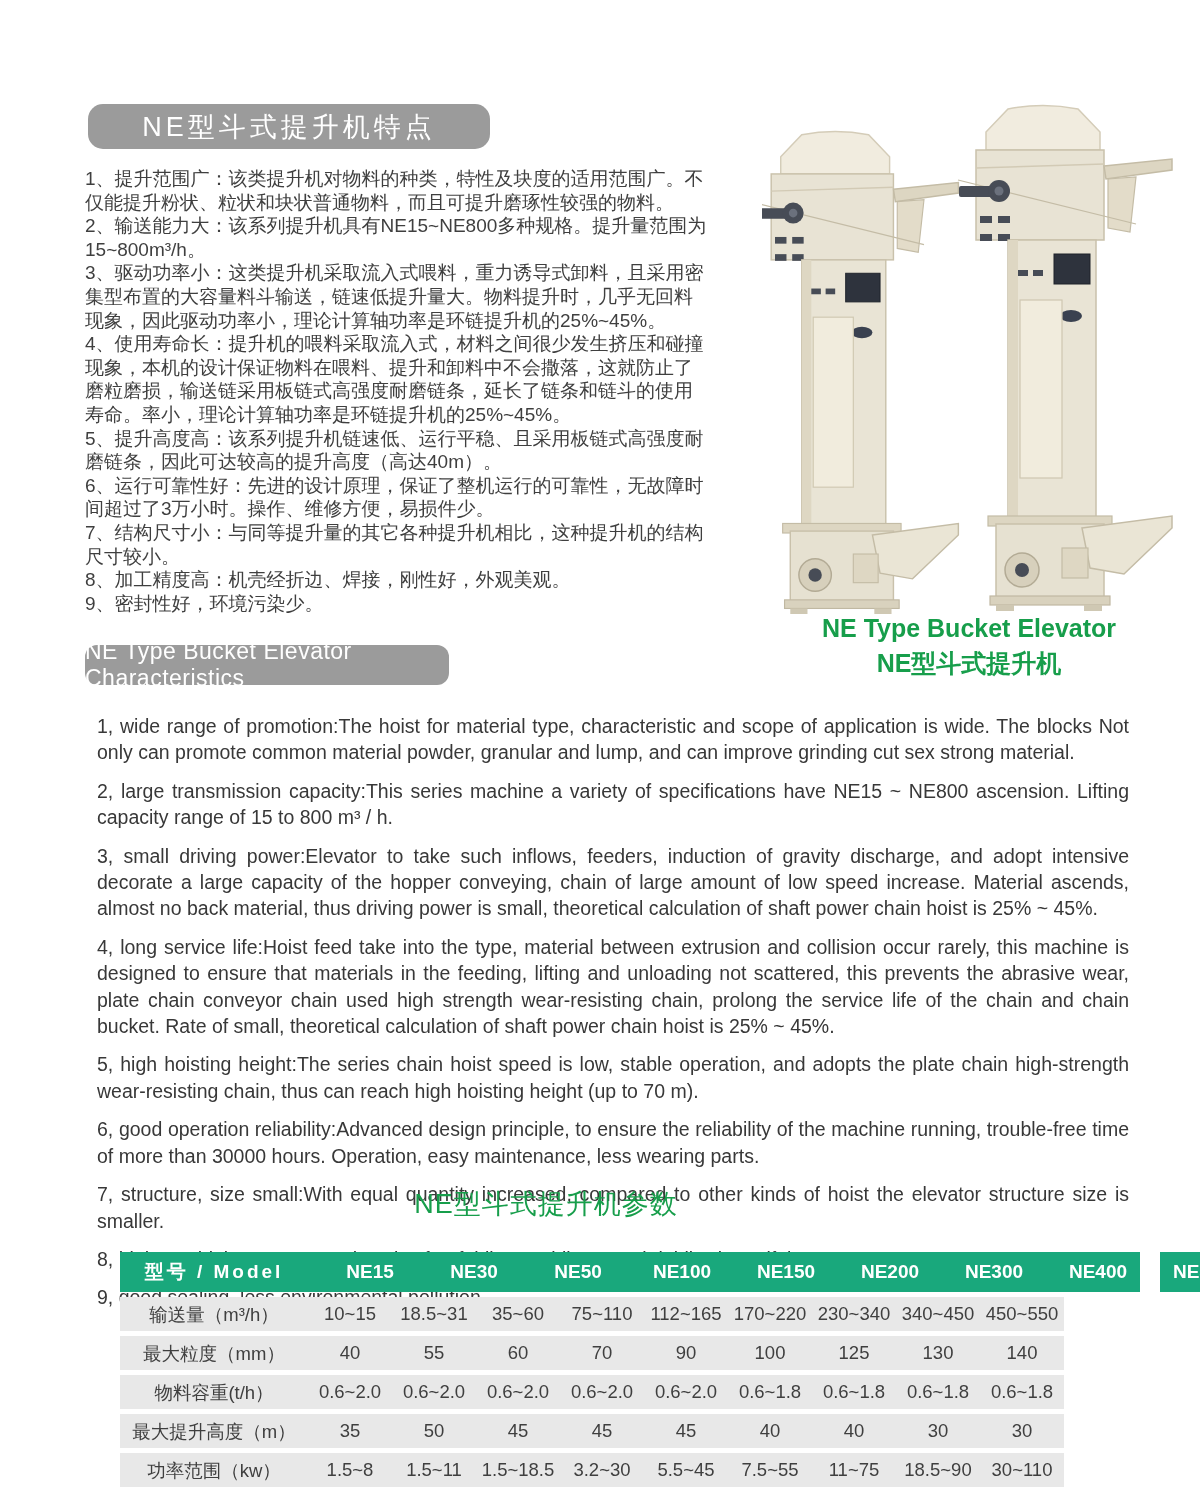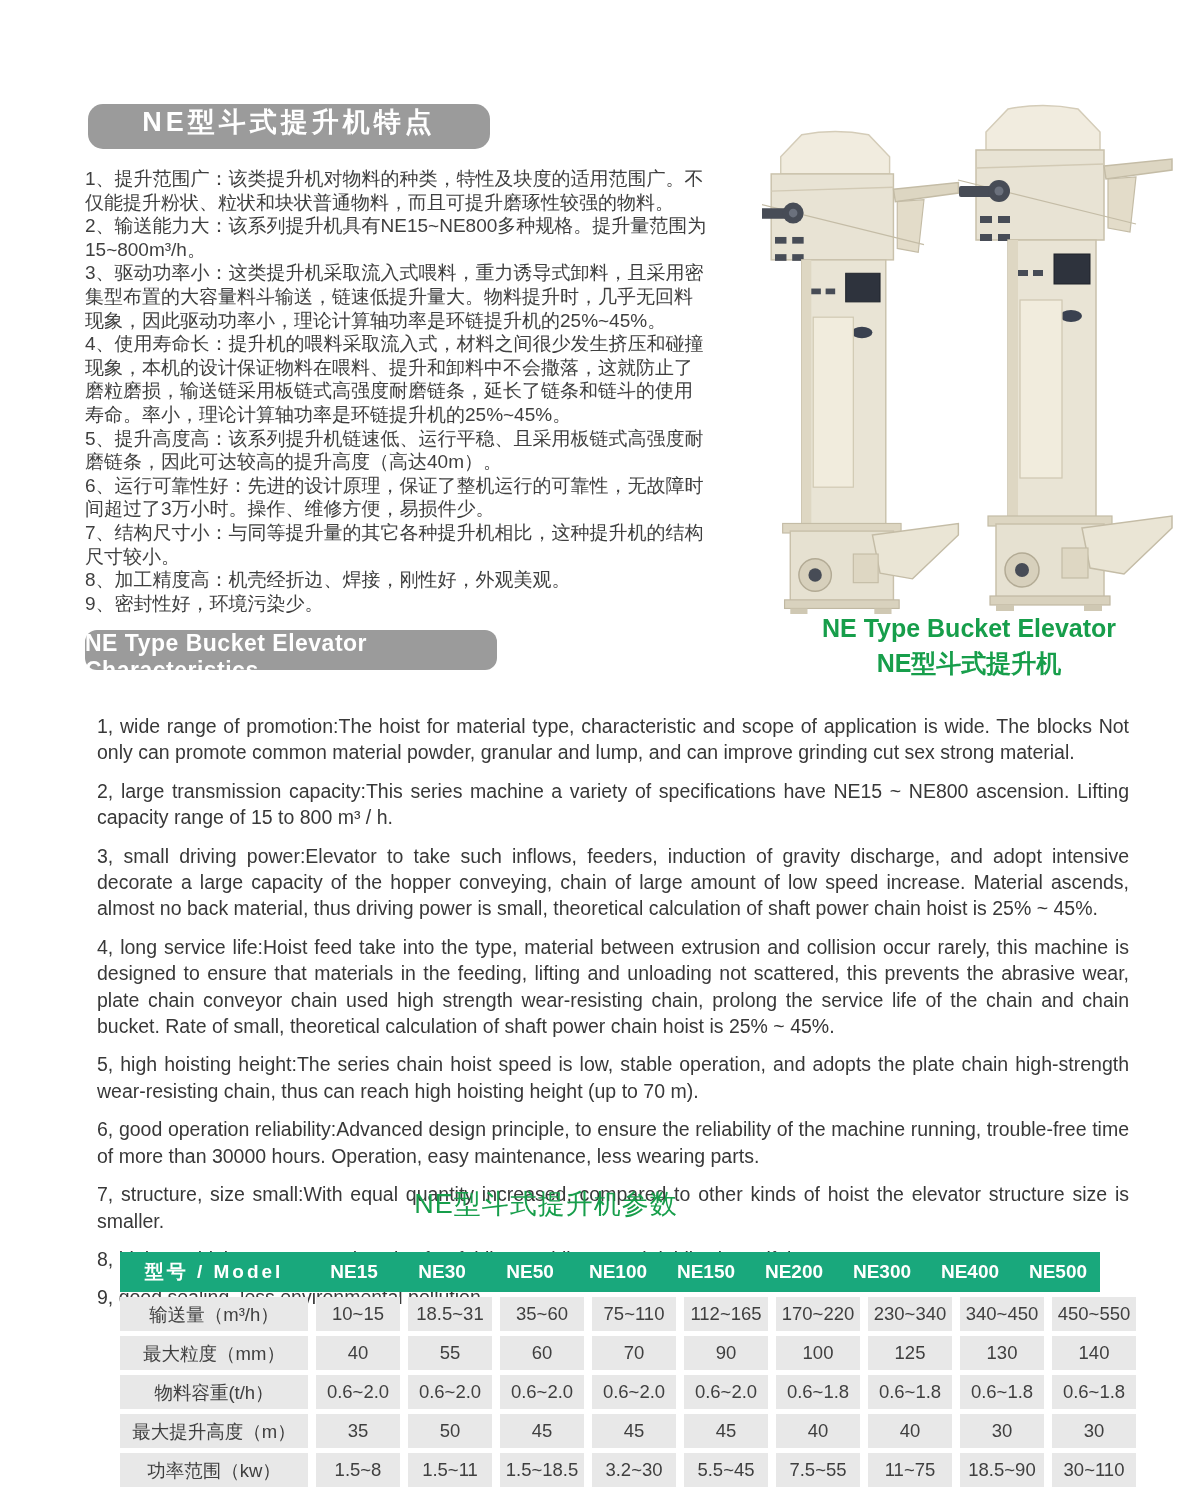--- a/index.html
+++ b/index.html
@@ -11,26 +11,26 @@
     font-family:"Liberation Sans","DejaVu Sans",sans-serif;
     color:var(--body-text,#3f3f3f);
     overflow:hidden;
   }
   
   .badge{
     position:absolute;
     background:var(--badge-bg,#9b9b9b);
     color:var(--badge-text,#ffffff);
     border-radius:15px;
-    display:flex;justify-content:center;
-    font-weight:bold;
+    display:flex;align-items:center;justify-content:center;
+    font-weight:normal;
     box-sizing:border-box;
   }
   .badge-cn{left:88px;top:104px;width:402px;height:45px;font-size:27px;letter-spacing:4px;}
-  .badge-en{left:85px;top:630px;width:412px;height:40px;font-size:23px;letter-spacing:0.5px;border-radius:12px;}
+  .badge-en{left:85px;top:645px;width:364px;height:40px;font-size:23px;letter-spacing:0.5px;border-radius:12px;}
   
   .cn-text{
     position:absolute;left:85px;top:167px;width:624px;
     font-size:19px;line-height:23.6px;color:var(--body-text,#3f3f3f);
     text-align:left;
   }
   .cn-text p{margin:0;}
   
   .figure{
     position:absolute;left:762px;top:104px;width:414px;
@@ -52,33 +52,33 @@
   
   .params-title{
     position:absolute;left:0;top:1186px;width:1092px;
     text-align:center;color:var(--accent-green,#179e4b);
     font-size:27px;font-weight:500;letter-spacing:1px;
   }
   .ptable{
     position:absolute;left:120px;top:1252px;width:980px;
   }
   .thead{
-    display:flex;gap:4px;
+    display:flex;gap:20px;
     background:var(--table-header-green,#19a87c);
     height:40px;
   }
   .th{
     background:var(--table-header-green,#19a87c);
     color:#ffffff;font-weight:bold;font-size:19px;
     display:flex;align-items:center;justify-content:center;
     width:84px;flex:0 0 84px;box-sizing:border-box;
   }
   .th.lab{width:188px;flex:0 0 188px;letter-spacing:3px;}
   .tbody{margin-top:5px;}
-  .tr{display:flex;gap:8px;margin-bottom:5px;}
+  .tr{display:flex;gap:0;margin-bottom:5px;}
   .td{
     background:var(--table-row-bg,#e8e8e8);
     color:var(--body-text,#3f3f3f);font-size:18.5px;
     height:34px;display:flex;align-items:center;justify-content:center;
     width:84px;flex:0 0 84px;box-sizing:border-box;
   }
   .td.lab{width:188px;flex:0 0 188px;}
 </style>
 </head>
 <body>

